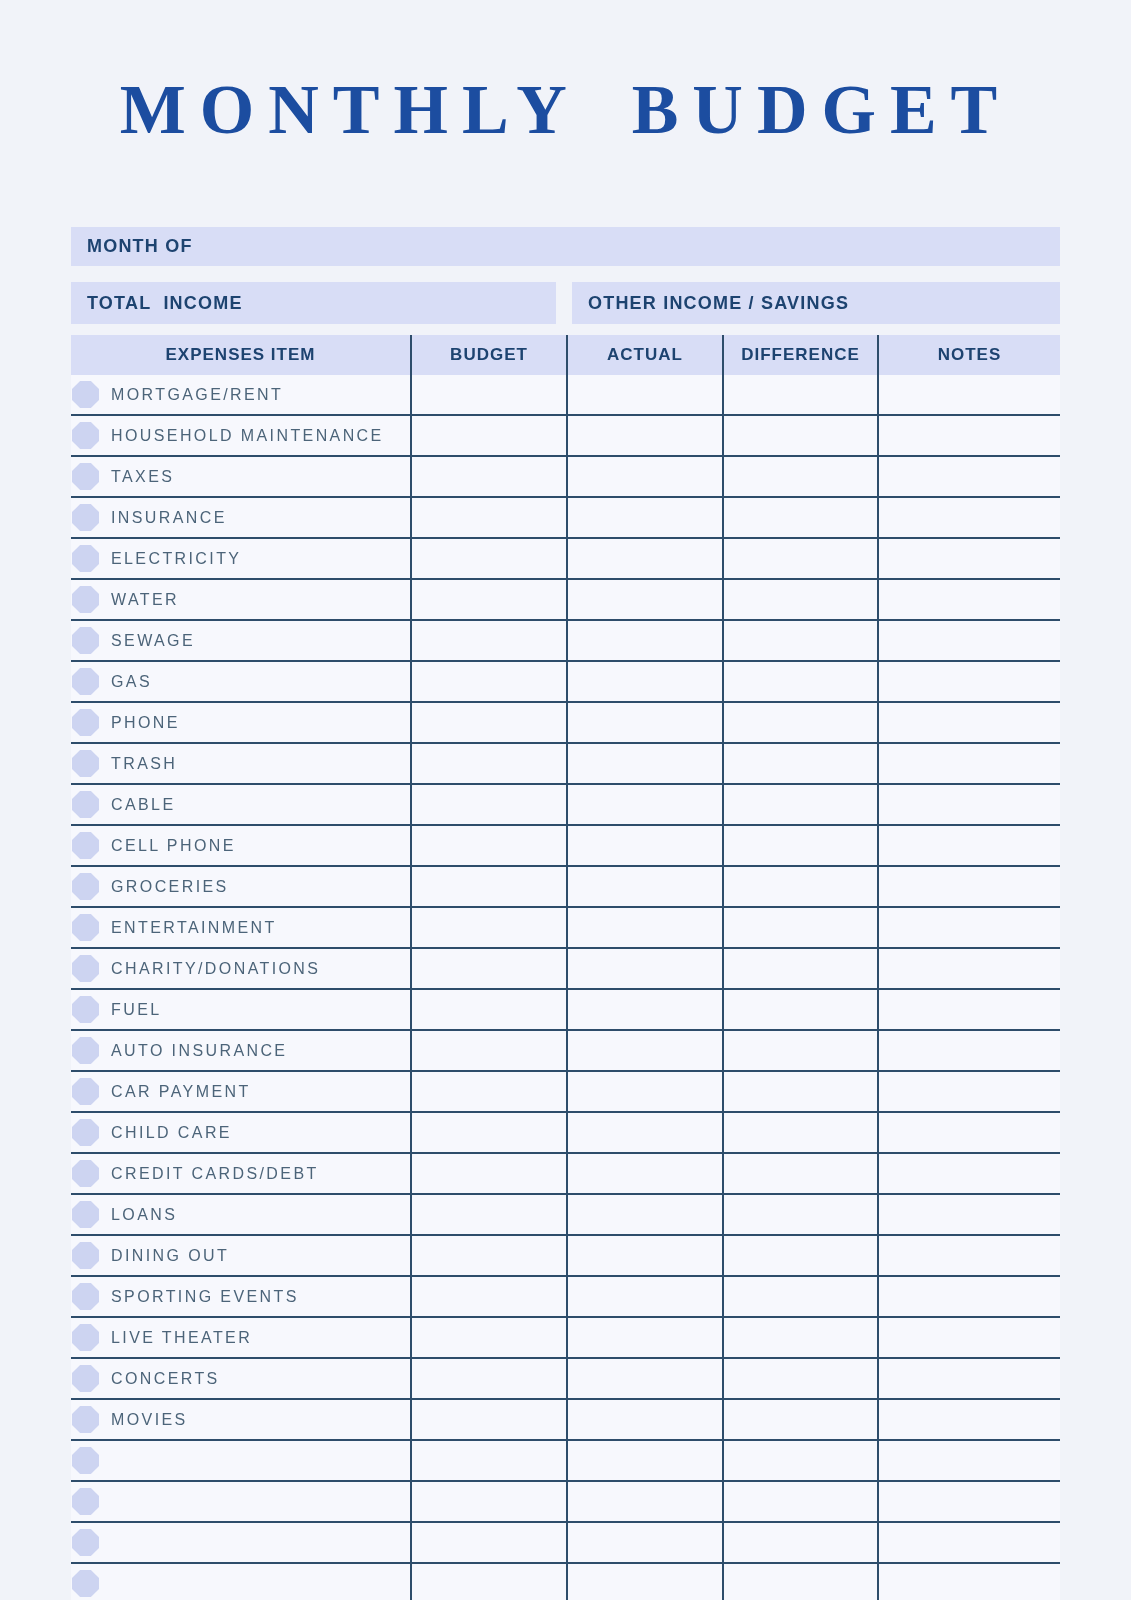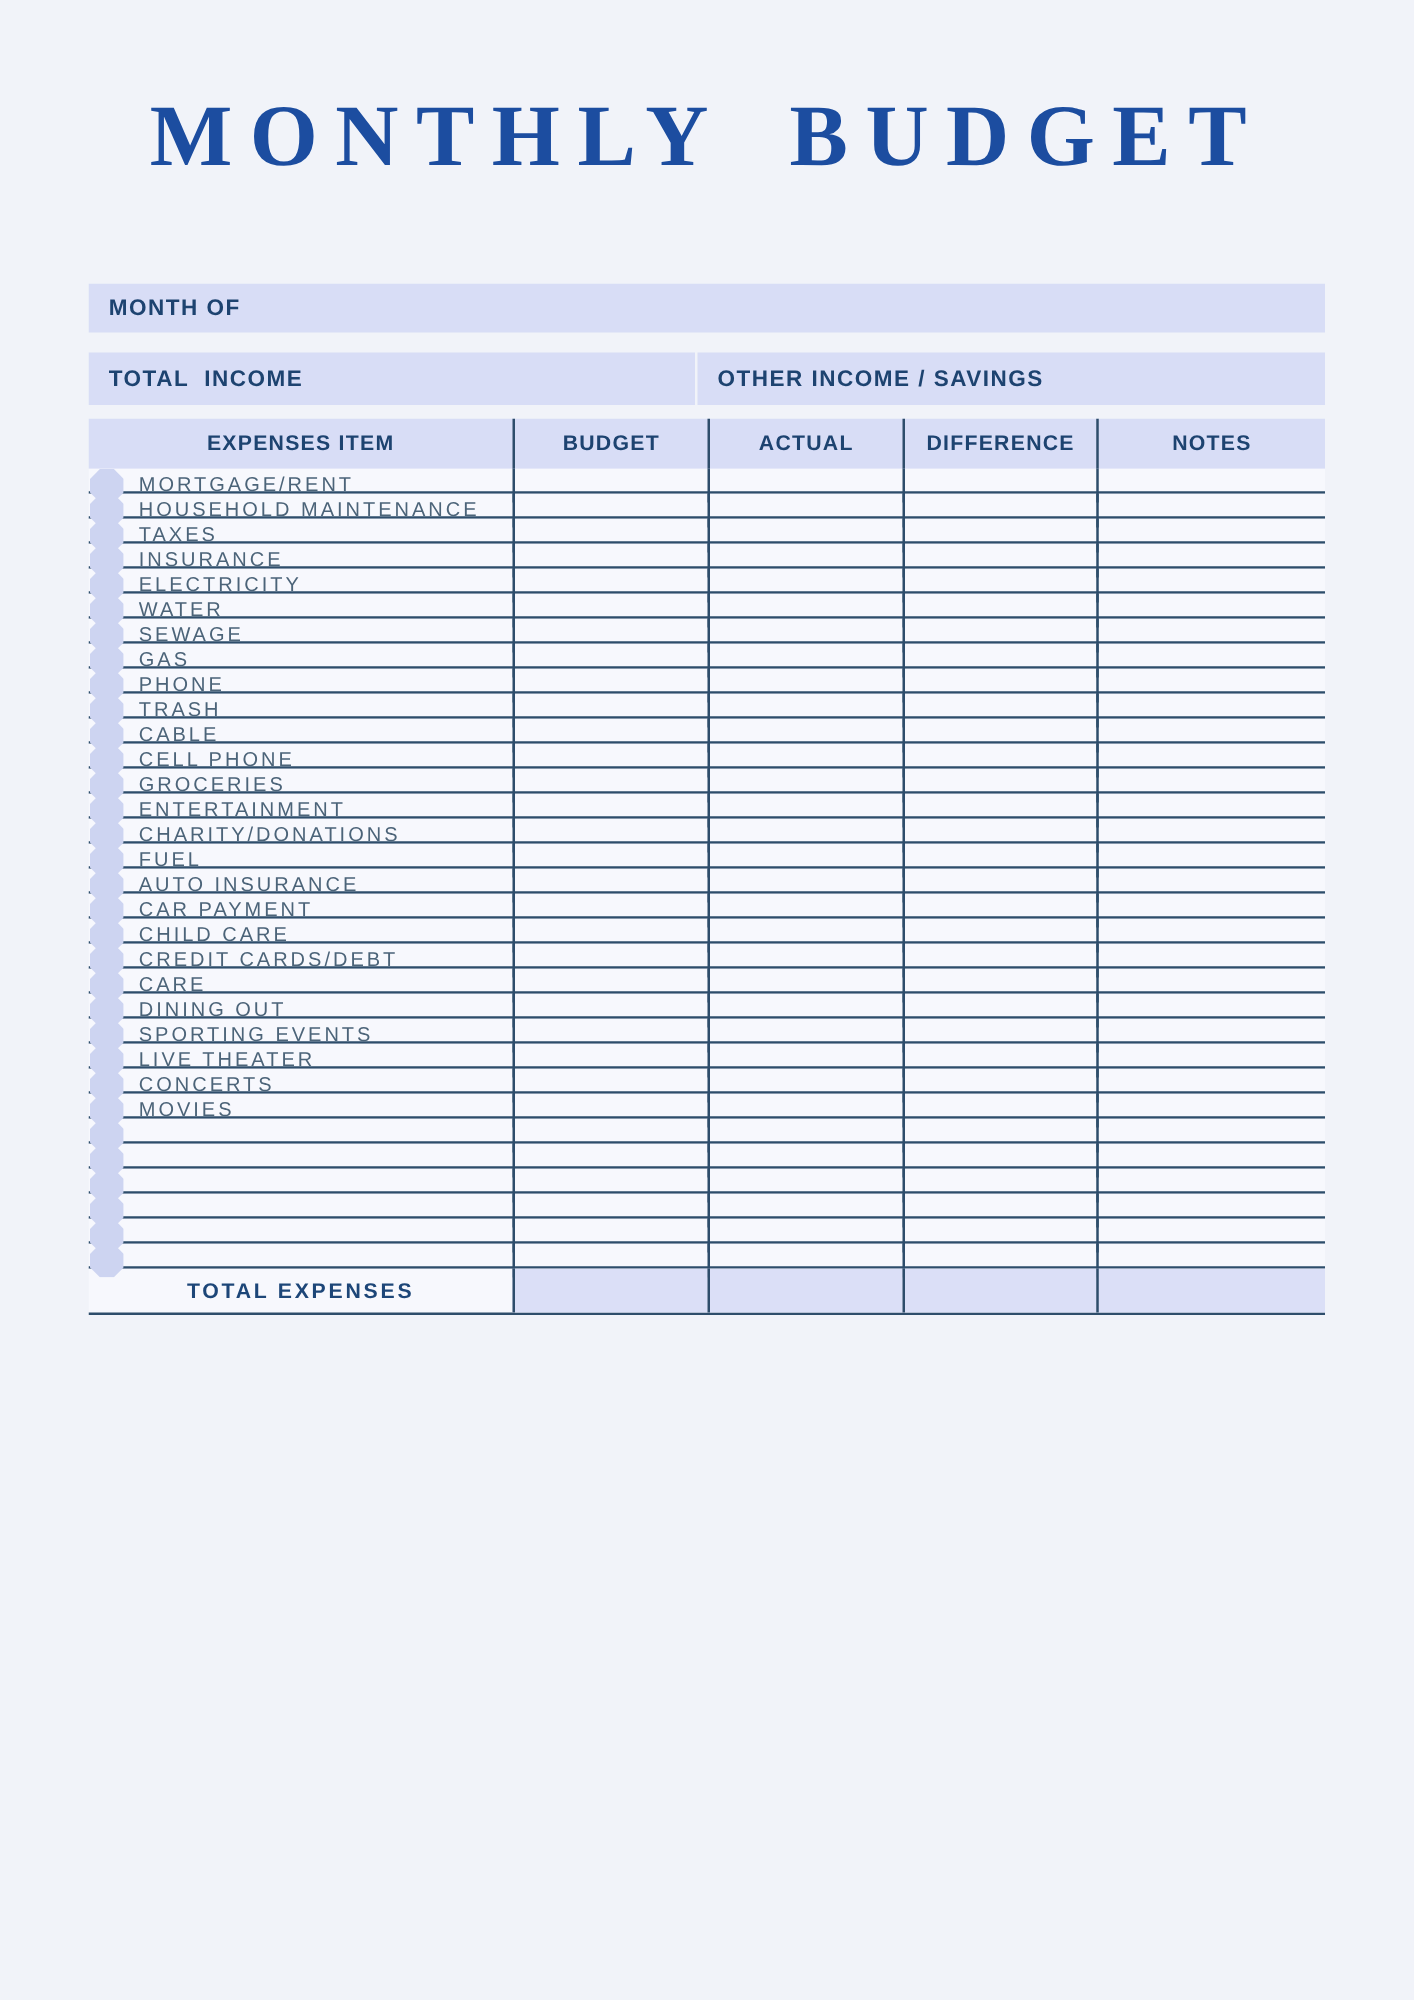--- a/index.html
+++ b/index.html
@@ -50,21 +50,21 @@
   .bar-label{
     font-size:18px;
     font-weight:bold;
     letter-spacing:1.2px;
     color:var(--navy);
     white-space:pre;
   }
   .income-row{
     margin-top:16px;
     display:flex;
-    gap:2px;
+    gap:16px;
   }
   .income-box{
     height:42px;
     padding-left:16px;
   }
   .income-left{width:485px;}
   .income-right{flex:1;}
   .btable{
     margin-top:11px;
   }
@@ -77,21 +77,21 @@
     height:40px;
   }
   .thead .cell{
     display:flex;align-items:center;justify-content:center;
     font-size:17px;font-weight:bold;letter-spacing:1px;
     color:var(--navy);
   }
   .cell{min-width:0;}
   .vline{border-left:2px solid var(--line);}
   .trow{
-    height:20px;
+    height:41px;
     background:var(--row-bg);
     border-bottom:2px solid var(--line);
   }
   .c-item{
     display:flex;align-items:center;
     padding-left:1px;
   }
   .bullet{
     width:27px;height:27px;
     flex:0 0 27px;
@@ -366,21 +366,21 @@
     </div>
     <div class="cell vline"></div>
     <div class="cell vline"></div>
     <div class="cell vline"></div>
     <div class="cell vline"></div>
   </div>
 
   <div class="grid-row trow">
     <div class="cell c-item">
       <span class="bullet"></span>
-      <span class="item-label">CARE</span>
+      <span class="item-label">LOANS</span>
     </div>
     <div class="cell vline"></div>
     <div class="cell vline"></div>
     <div class="cell vline"></div>
     <div class="cell vline"></div>
   </div>
 
   <div class="grid-row trow">
     <div class="cell c-item">
       <span class="bullet"></span>

